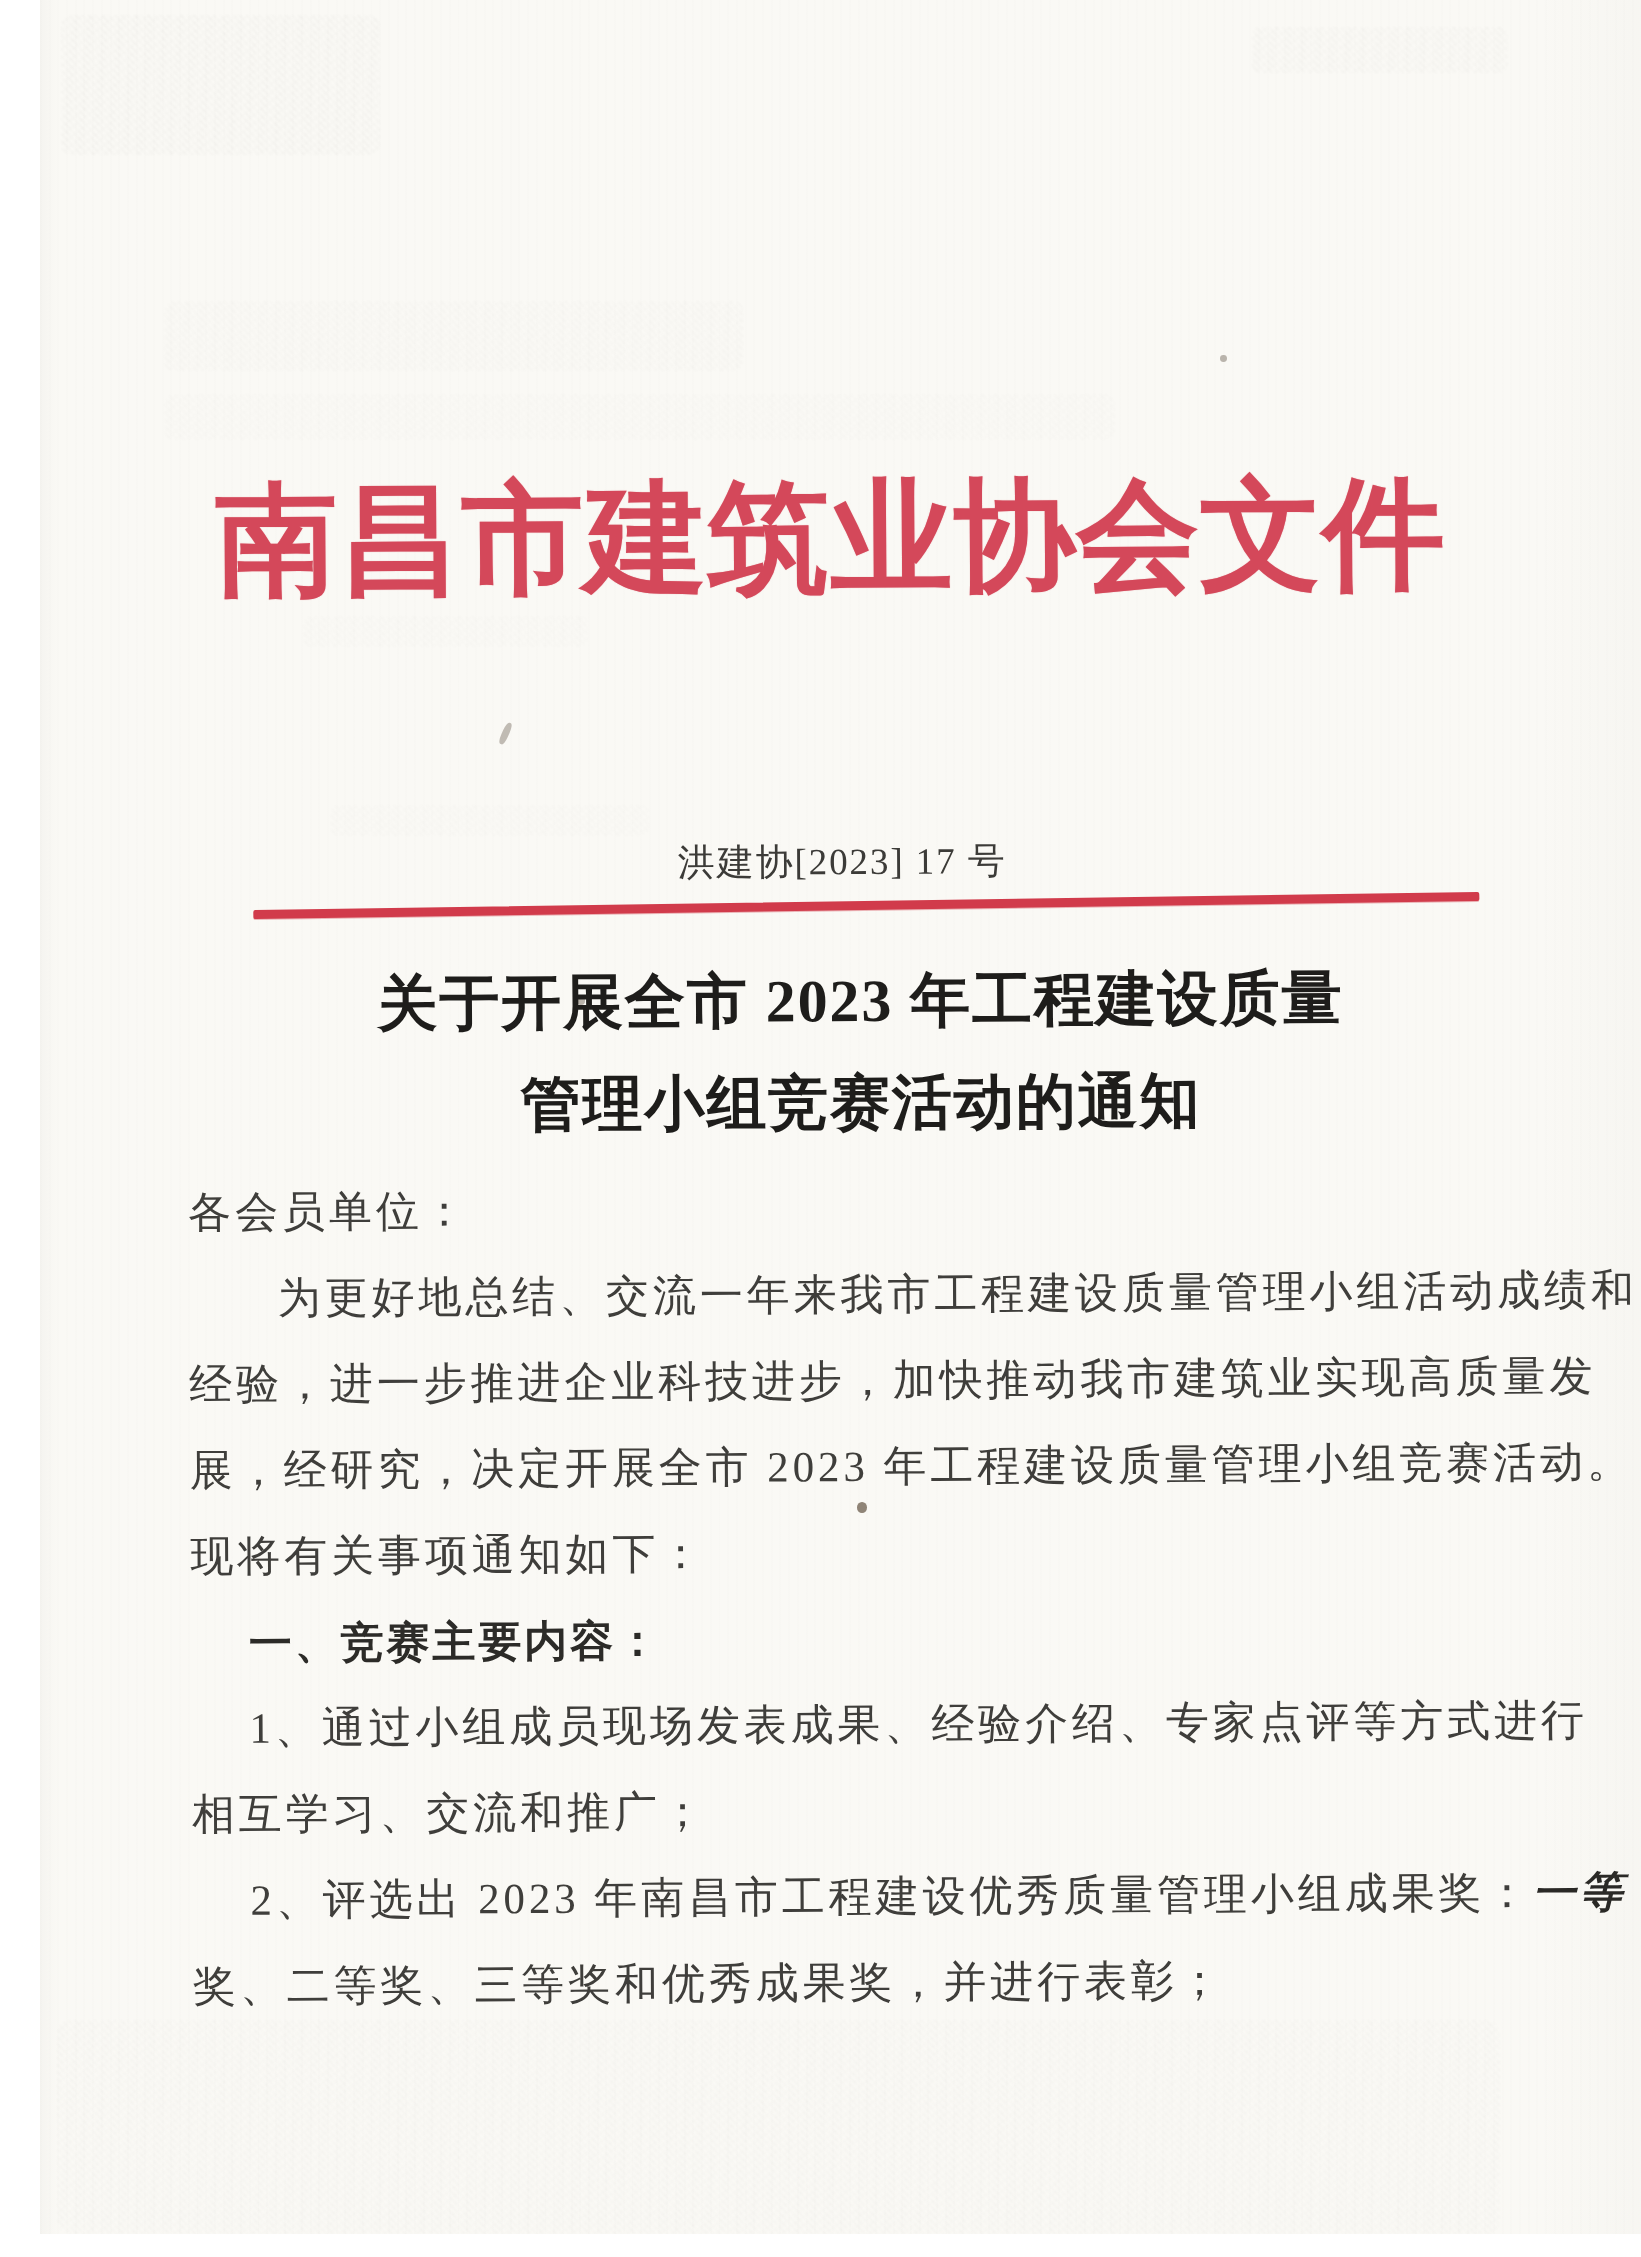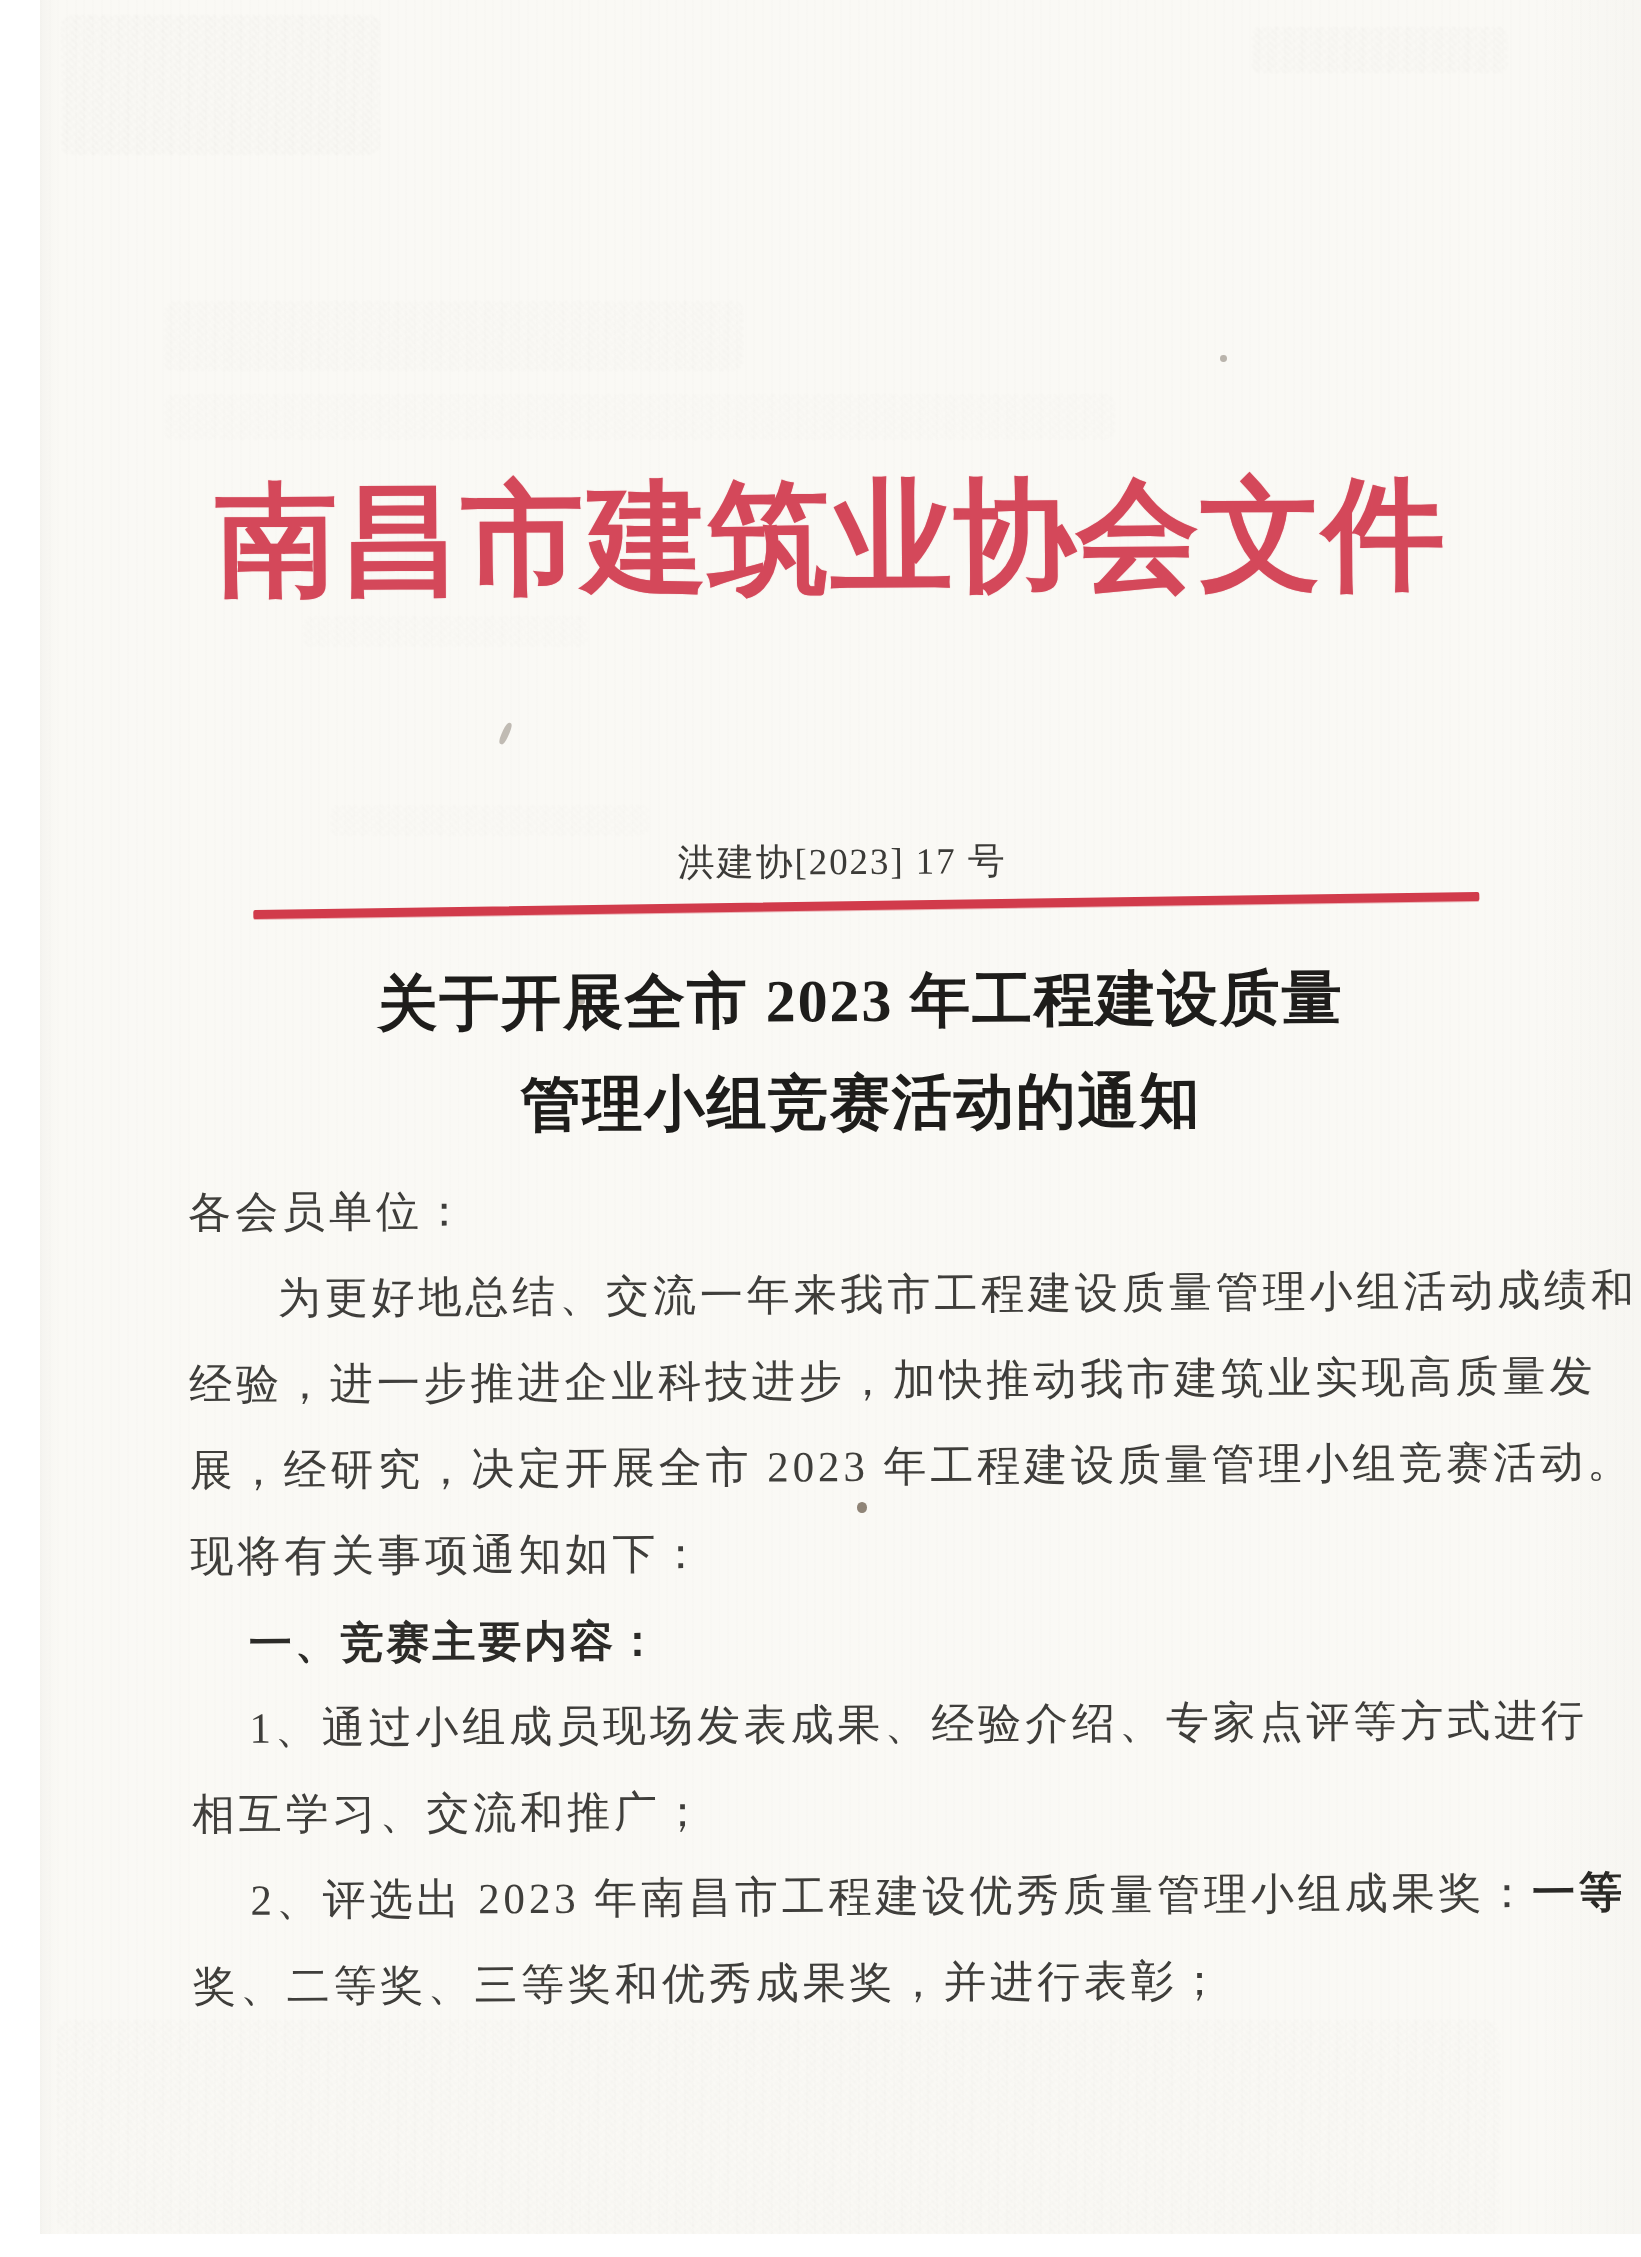--- a/index.html
+++ b/index.html
@@ -117,21 +117,21 @@
     white-space: nowrap;
   }
   .indent-2 { padding-left: 89px; }
   .indent-item { padding-left: 58px; }
   .heading {
     font-family: "Liberation Sans", "DejaVu Sans", sans-serif;
     font-weight: bold;
     color: #2c2b28;
     letter-spacing: 2.9px;
   }
-  .em { font-weight: bold; color: #2a2926; }
+  .em { font-weight: bold; color: #2a2926; font-style: italic; }
 </style>
 </head>
 <body>
 
 <div class="page">
 
   <div class="artifact mottle corner-tl"></div>
   <div class="artifact mottle corner-tr"></div>
   <div class="artifact mottle bleed-1"></div>
   <div class="artifact mottle bleed-2"></div>

